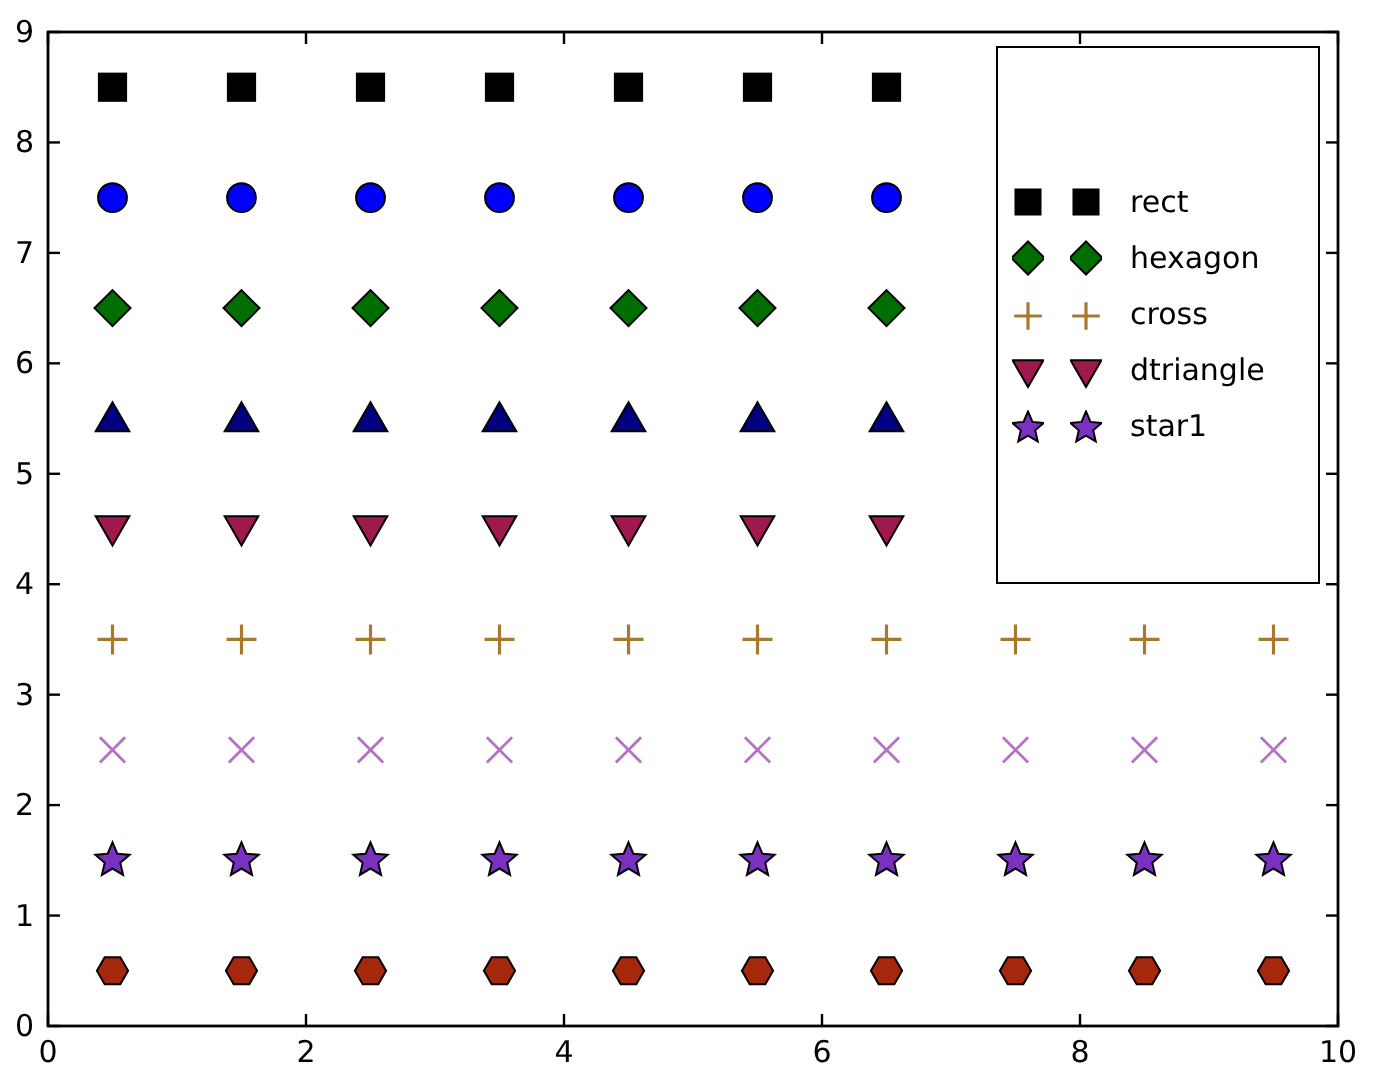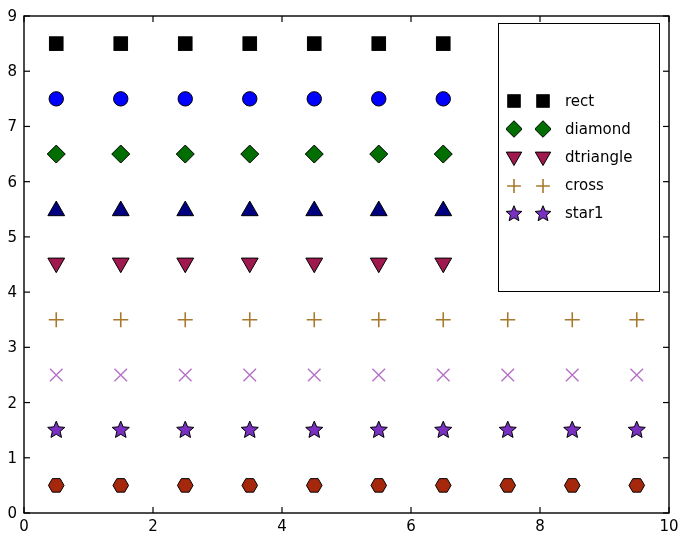--- a/index.html
+++ b/index.html
@@ -194,39 +194,39 @@
         </svg>
         <span class="legend-label">rect</span>
       </div>
       <div class="legend-row">
         <svg width="16" height="18">
           <polygon fill="#006e00" stroke="#000000" stroke-width="1" points="8,0.7199999999999989 16.28,9 8,17.28 -0.28000000000000114,9"></polygon>
         </svg>
         <svg width="16" height="18">
           <polygon fill="#006e00" stroke="#000000" stroke-width="1" points="8,0.7199999999999989 16.28,9 8,17.28 -0.28000000000000114,9"></polygon>
         </svg>
-        <span class="legend-label">diamond</span>
+        <span class="legend-label">hexagon</span>
+      </div>
+      <div class="legend-row">
+        <svg width="16" height="18">
+          <path d="M 1.0999999999999996 9 L 14.9 9 M 8 2.0999999999999996 L 8 15.9" stroke="#a6792c" stroke-width="1.6" fill="none"></path>
+        </svg>
+        <svg width="16" height="18">
+          <path d="M 1.0999999999999996 9 L 14.9 9 M 8 2.0999999999999996 L 8 15.9" stroke="#a6792c" stroke-width="1.6" fill="none"></path>
+        </svg>
+        <span class="legend-label">cross</span>
       </div>
       <div class="legend-row">
         <svg width="16" height="18">
           <polygon fill="#a0194e" stroke="#000000" stroke-width="1" points="8,16.544 15.728000000000002,3.111999999999999 0.27199999999999935,3.111999999999999"></polygon>
         </svg>
         <svg width="16" height="18">
           <polygon fill="#a0194e" stroke="#000000" stroke-width="1" points="8,16.544 15.728000000000002,3.111999999999999 0.27199999999999935,3.111999999999999"></polygon>
         </svg>
         <span class="legend-label">dtriangle</span>
-      </div>
-      <div class="legend-row">
-        <svg width="16" height="18">
-          <path d="M 1.0999999999999996 9 L 14.9 9 M 8 2.0999999999999996 L 8 15.9" stroke="#a6792c" stroke-width="1.6" fill="none"></path>
-        </svg>
-        <svg width="16" height="18">
-          <path d="M 1.0999999999999996 9 L 14.9 9 M 8 2.0999999999999996 L 8 15.9" stroke="#a6792c" stroke-width="1.6" fill="none"></path>
-        </svg>
-        <span class="legend-label">cross</span>
       </div>
       <div class="legend-row">
         <svg width="16" height="18">
           <polygon fill="#7a30c1" stroke="#000000" stroke-width="1" points="8,0.7199999999999989 10.217125971647208,5.948387897217698 15.874747954923873,6.441339286575435 11.587385179465318,10.165612102782301 12.866861888981678,15.698660713424566 8,12.772 3.1331381110183223,15.698660713424566 4.412614820534682,10.165612102782301 0.12525204507612653,6.441339286575436 5.782874028352791,5.948387897217699"></polygon>
         </svg>
         <svg width="16" height="18">
           <polygon fill="#7a30c1" stroke="#000000" stroke-width="1" points="8,0.7199999999999989 10.217125971647208,5.948387897217698 15.874747954923873,6.441339286575435 11.587385179465318,10.165612102782301 12.866861888981678,15.698660713424566 8,12.772 3.1331381110183223,15.698660713424566 4.412614820534682,10.165612102782301 0.12525204507612653,6.441339286575436 5.782874028352791,5.948387897217699"></polygon>
         </svg>
         <span class="legend-label">star1</span>
       </div>

